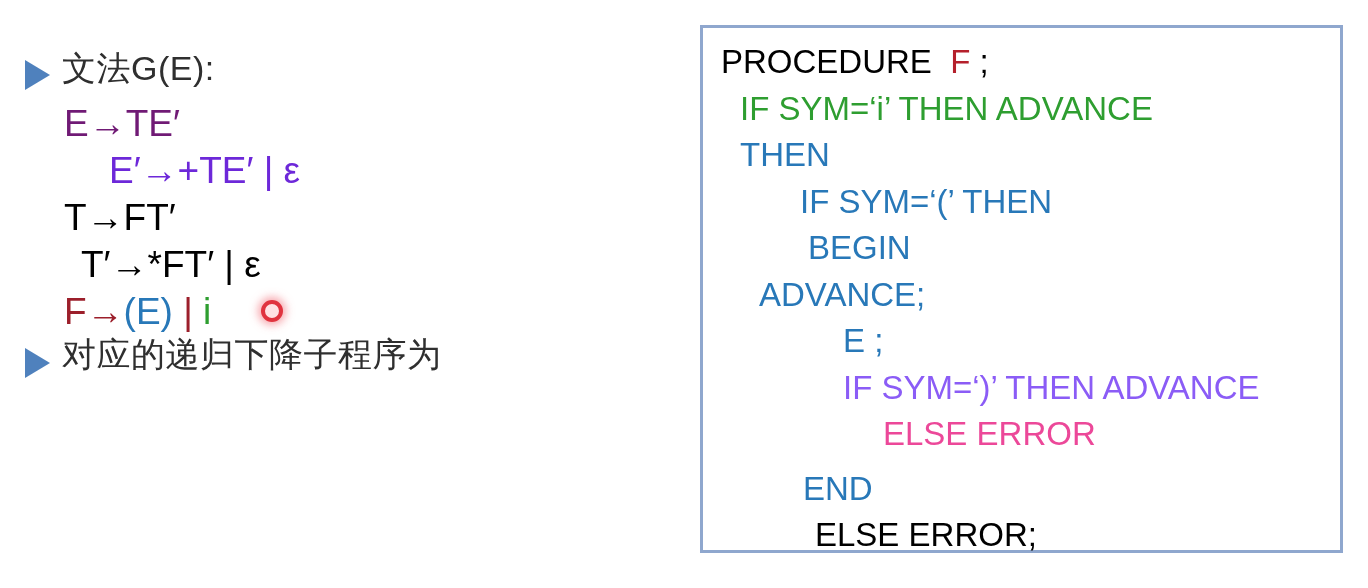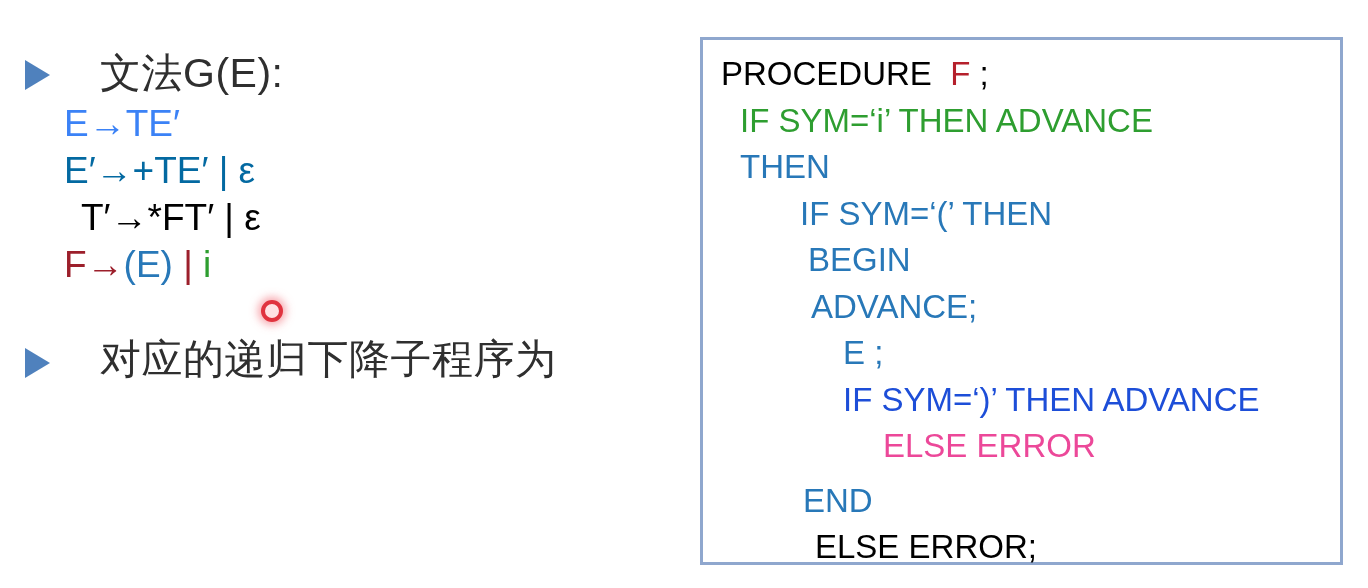--- a/index.html
+++ b/index.html
@@ -11,74 +11,75 @@
   .bullet-tri{
     position:absolute;width:0;height:0;
     border-left:25px solid #4F81BD;
     border-top:15px solid transparent;
     border-bottom:15px solid transparent;
   }
   .tri-1{left:25px;top:60px;}
   .tri-2{left:25px;top:348px;}
   .bullet-label{
     position:absolute;left:62px;white-space:pre;
-    font-size:41px;color:#2f2f2f;letter-spacing:0.5px;margin-left:38px;
+    font-size:34px;color:#2f2f2f;letter-spacing:0.5px;
   }
   .bullet-label-1{top:46px;}
   .bullet-label-2{top:332px;}
   .grammar-list{
     position:absolute;left:64px;top:100px;
   }
   .grammar-rule{
     white-space:pre;font-size:37px;line-height:47px;height:47px;color:#1a1a1a;
   }
   .grammar-rule.bold{font-weight:normal;}
   
   .laser-dot{
     position:absolute;left:261px;top:300px;width:14px;height:14px;border-radius:50%;
     background:#ffe2e4;border:4px solid #E0333F;
     box-shadow:0 0 9px 3px rgba(240,95,105,0.55);
   }
   
   .code-box{
-    position:absolute;left:700px;top:37px;width:643px;height:528px;
+    position:absolute;left:700px;top:25px;width:643px;height:528px;
     box-sizing:border-box;border:3px solid #8FA7CE;background:#ffffff;
     padding-top:11px;
   }
   .code-line{
     white-space:pre;font-size:33px;line-height:46.5px;height:46.5px;
   }
 </style>
 </head>
 <body>
 
 <div class="canvas">
 
   <div class="bullet-tri tri-1"></div>
   <div class="bullet-label bullet-label-1">文法G(E):</div>
 
   <div class="grammar-list" id="grammar-list">
-      <div class="grammar-rule"><span style="color: #3b82f6;">E→TE′</span></div>
-      <div class="grammar-rule"><span style="color: #0369a1;">E′→+TE′ | ε</span></div>
+      <div class="grammar-rule"><span style="color: #701a75;">E→TE′</span></div>
+      <div class="grammar-rule"><span style="color: #6d28d9; margin-left: 45px;">E′→+TE′ | ε</span></div>
+      <div class="grammar-rule"><span style="color: rgb(0, 0, 0);">T→FT′</span></div>
       <div class="grammar-rule"><span style="color: rgb(0, 0, 0); margin-left: 17px;">T′→*FT′ | ε</span></div>
       <div class="grammar-rule bold"><span style="color: rgb(156, 31, 43);">F→</span><span style="color: rgb(40, 120, 184);">(E)</span><span style="color: rgb(156, 31, 43);"> | </span><span style="color: rgb(46, 158, 48);">i</span></div>
     </div>
 
   <div class="laser-dot"></div>
 
   <div class="bullet-tri tri-2"></div>
   <div class="bullet-label bullet-label-2">对应的递归下降子程序为</div>
 
   <div class="code-box" id="code-box">
       <div class="code-line" style="padding-left: 18px;"><span style="color: rgb(0, 0, 0);">PROCEDURE  </span><span style="color: rgb(181, 32, 44);">F</span><span style="color: rgb(0, 0, 0);"> ;</span></div>
       <div class="code-line" style="padding-left: 37px;"><span style="color: rgb(46, 158, 48);">IF SYM=‘i’ THEN ADVANCE</span></div>
       <div class="code-line" style="padding-left: 37px;"><span style="color: rgb(40, 120, 184);">THEN</span></div>
       <div class="code-line" style="padding-left: 97px;"><span style="color: rgb(40, 120, 184);">IF SYM=‘(’ THEN</span></div>
       <div class="code-line" style="padding-left: 97px; margin-left: 8px;"><span style="color: rgb(40, 120, 184);">BEGIN</span></div>
-      <div class="code-line" style="padding-left: 108px;"><span style="color: rgb(40, 120, 184);">ADVANCE;</span></div>
+      <div class="code-line" style="padding-left: 56px;"><span style="color: rgb(40, 120, 184);">ADVANCE;</span></div>
       <div class="code-line" style="padding-left: 140px;"><span style="color: rgb(40, 120, 184);">E ;</span></div>
-      <div class="code-line" style="padding-left: 140px;"><span style="color: #1d4ed8;">IF SYM=‘)’ THEN ADVANCE</span></div>
+      <div class="code-line" style="padding-left: 140px;"><span style="color: #8b5cf6;">IF SYM=‘)’ THEN ADVANCE</span></div>
       <div class="code-line" style="padding-left: 180px;"><span style="color: #ec4899;">ELSE ERROR</span></div>
       <div class="code-line" style="padding-left: 100px; margin-top: 8px;"><span style="color: rgb(40, 120, 184);">END</span></div>
       <div class="code-line" style="padding-left: 112px;"><span style="color: rgb(0, 0, 0);">ELSE ERROR;</span></div>
     </div>
 
 </div>
 
 </body></html>

